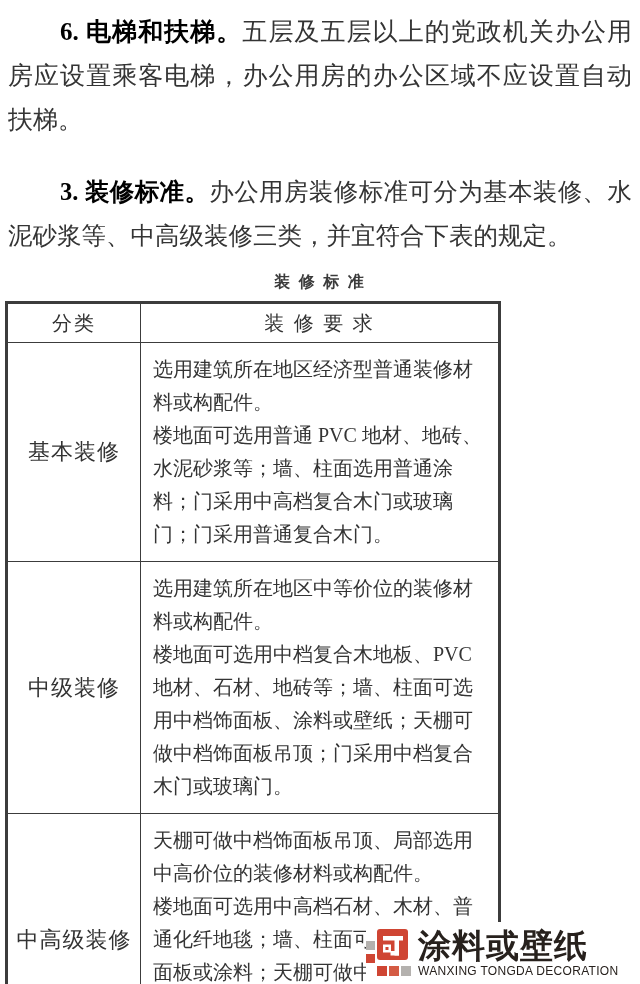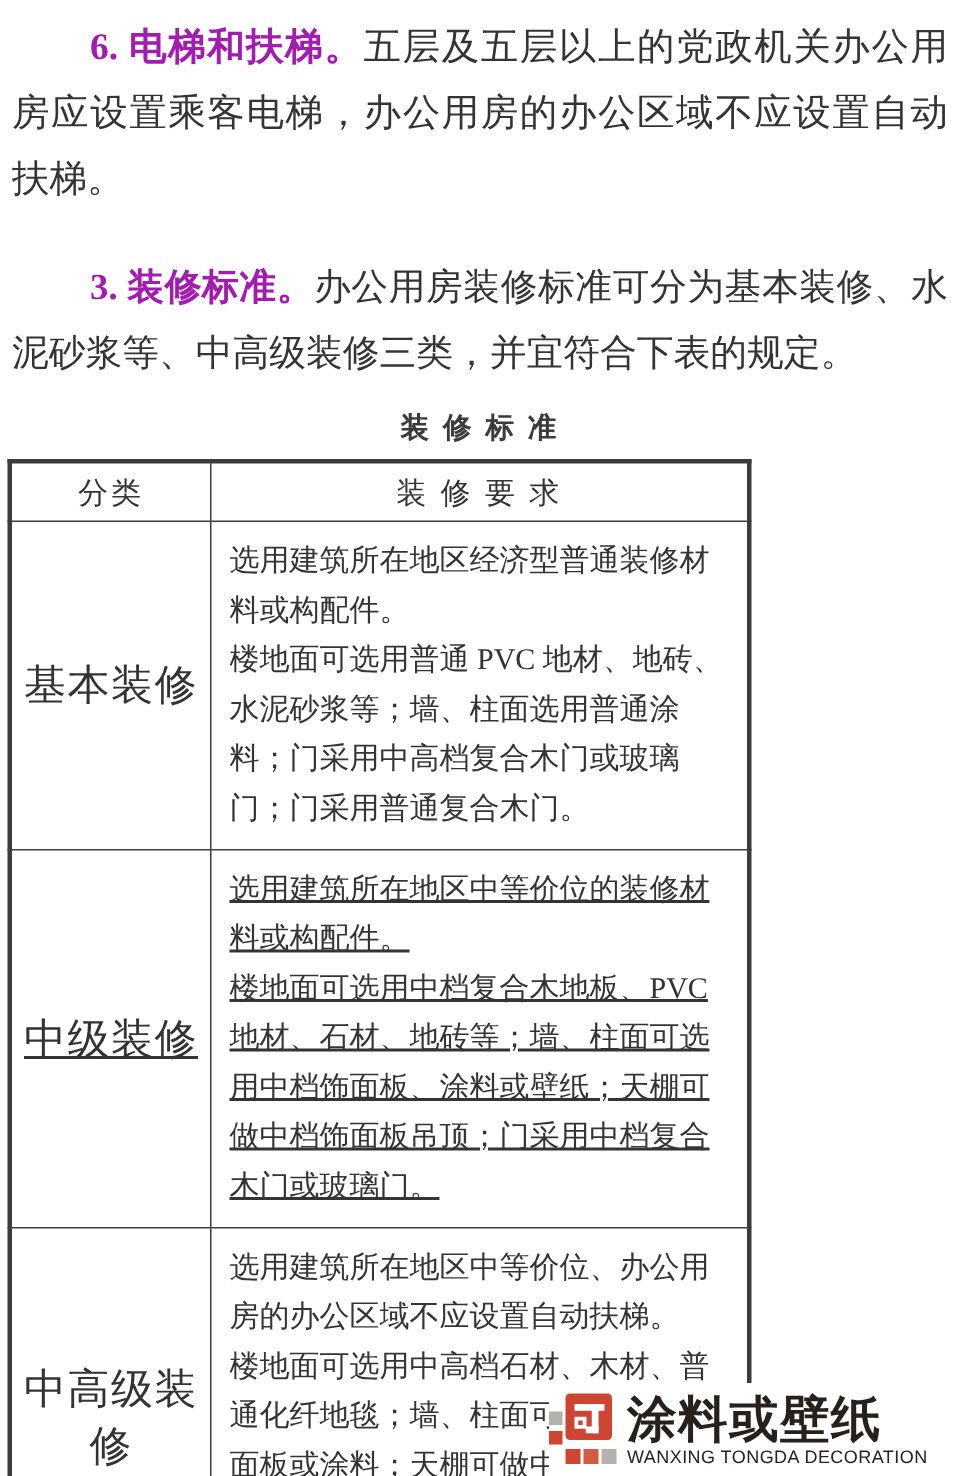--- a/index.html
+++ b/index.html
@@ -13,36 +13,36 @@
   }
   .page { width: 640px; height: 984px; position: relative; }
 
   .para {
     margin: 0; padding: 0 8px;
     font-size: 25px; line-height: 44px;
     text-indent: 52px;
     text-align: justify;
     color: #343434;
   }
-  .para .lead { font-weight: bold; color: #a21caf; }
+  .para .lead { font-weight: bold; color: #000000; }
   .para-1 { padding-top: 10px; }
   .para-2 { margin-top: 28px; font-size: 24.5px; }
 
   .section-heading {
     margin: 26px 0 0 56px;
     font-size: 26px; font-weight: bold;
     color: #2b2b2b;
     letter-spacing: 1px;
   }
 
   .table-title {
     margin-top: 14px;
     text-align: center;
     font-family: "Liberation Sans", "DejaVu Sans", sans-serif;
-    font-size: 19px; font-weight: 600;
+    font-size: 16px; font-weight: 600;
     color: #3b3b3b;
     letter-spacing: 2px;
   }
 
   table.std {
     border-collapse: collapse;
     table-layout: fixed;
     width: 496px;
     margin: 8px 16px 0 5px;
     border: 3px solid #3c3c3c;
@@ -50,31 +50,31 @@
   table.std th, table.std td { border: 1.6px solid #3c3c3c; }
   table.std th {
     height: 36px;
     font-family: "Liberation Sans", "DejaVu Sans", sans-serif;
     font-weight: 500; font-size: 20px;
     color: #333333; letter-spacing: 2px;
   }
   th.col-cat { width: 130px; }
   td.cat {
     text-align: center; vertical-align: middle;
-    font-size: 28px; letter-spacing: 1px; color: #333333;
+    font-size: 22px; letter-spacing: 1px; color: #333333;
   }
   td.req {
     vertical-align: middle;
     padding: 10px 6px 10px 12px;
     font-size: 20px; line-height: 33px;
     color: #343434;
   }
   td.req p { margin: 0; }
   tr.r1 td { height: 176px; }
-  tr.r2 td { height: 160px; text-decoration: underline; }
+  tr.r2 td { height: 160px; }
   tr.r3 td { height: 160px; }
 
   .logo {
     position: absolute;
     left: 366px; top: 922px;
     width: 274px; height: 62px;
     background: #ffffff;
     display: flex; align-items: center;
     gap: 5px;
   }
@@ -122,21 +122,21 @@
       <tr class="r2">
         <td class="cat">中级装修</td>
         <td class="req">
           <p>选用建筑所在地区中等价位的装修材料或构配件。</p>
           <p>楼地面可选用中档复合木地板、PVC 地材、石材、地砖等；墙、柱面可选用中档饰面板、涂料或壁纸；天棚可做中档饰面板吊顶；门采用中档复合木门或玻璃门。</p>
         </td>
       </tr>
       <tr class="r3">
         <td class="cat">中高级装修</td>
         <td class="req">
-          <p>选用建筑所在地区中等价位、办公用房的办公区域不应设置自动扶梯。</p>
+          <p>天棚可做中档饰面板吊顶、局部选用中高价位的装修材料或构配件。</p>
           <p>楼地面可选用中高档石材、木材、普通化纤地毯；墙、柱面可选用中档饰面板或涂料；天棚可做中高档饰面板吊顶；门采用中高档复合木门或玻璃门。</p>
         </td>
       </tr>
     </tbody>
   </table>
 
   <div class="logo">
     <svg class="logo-icon" width="47" height="50" viewBox="0 0 47 50" xmlns="http://www.w3.org/2000/svg">
       <rect x="0" y="13" width="9" height="9" fill="#b4b1ae"></rect>
       <rect x="0" y="26" width="9" height="9" fill="#cf4533"></rect>

